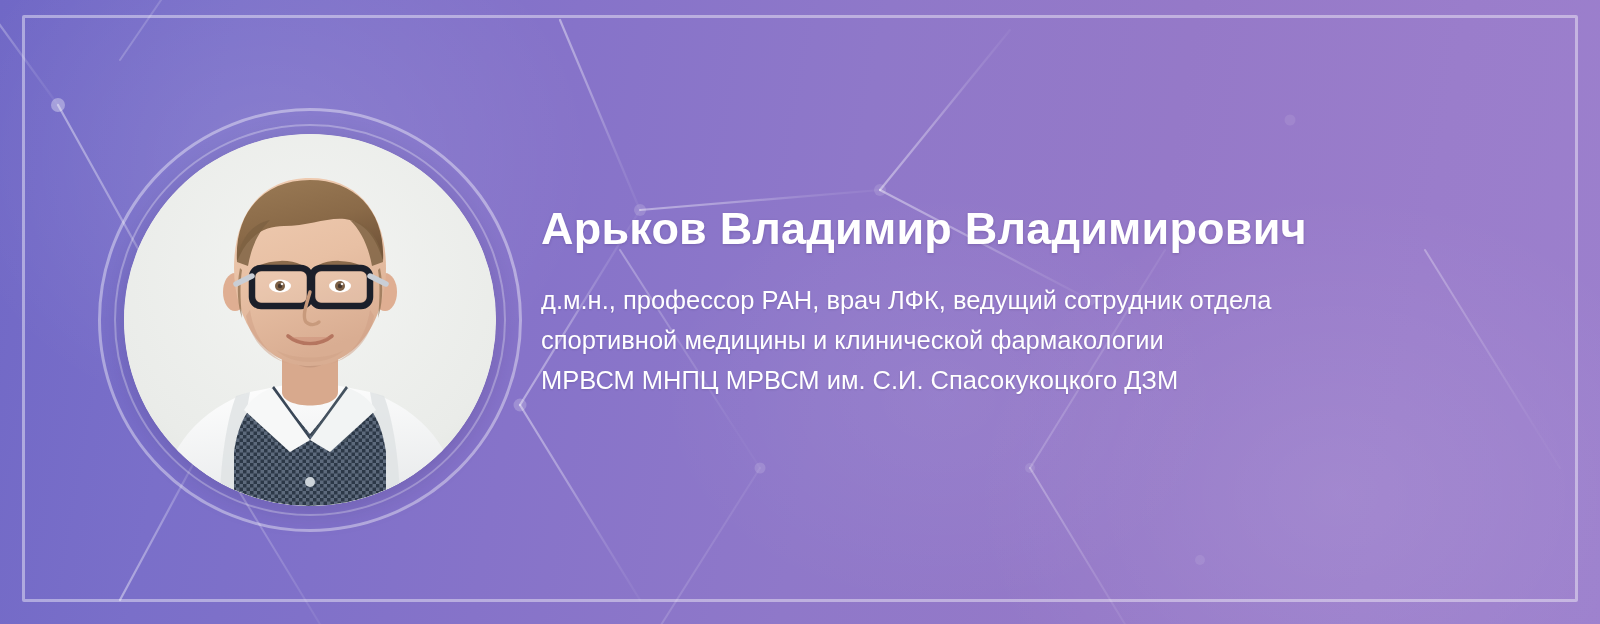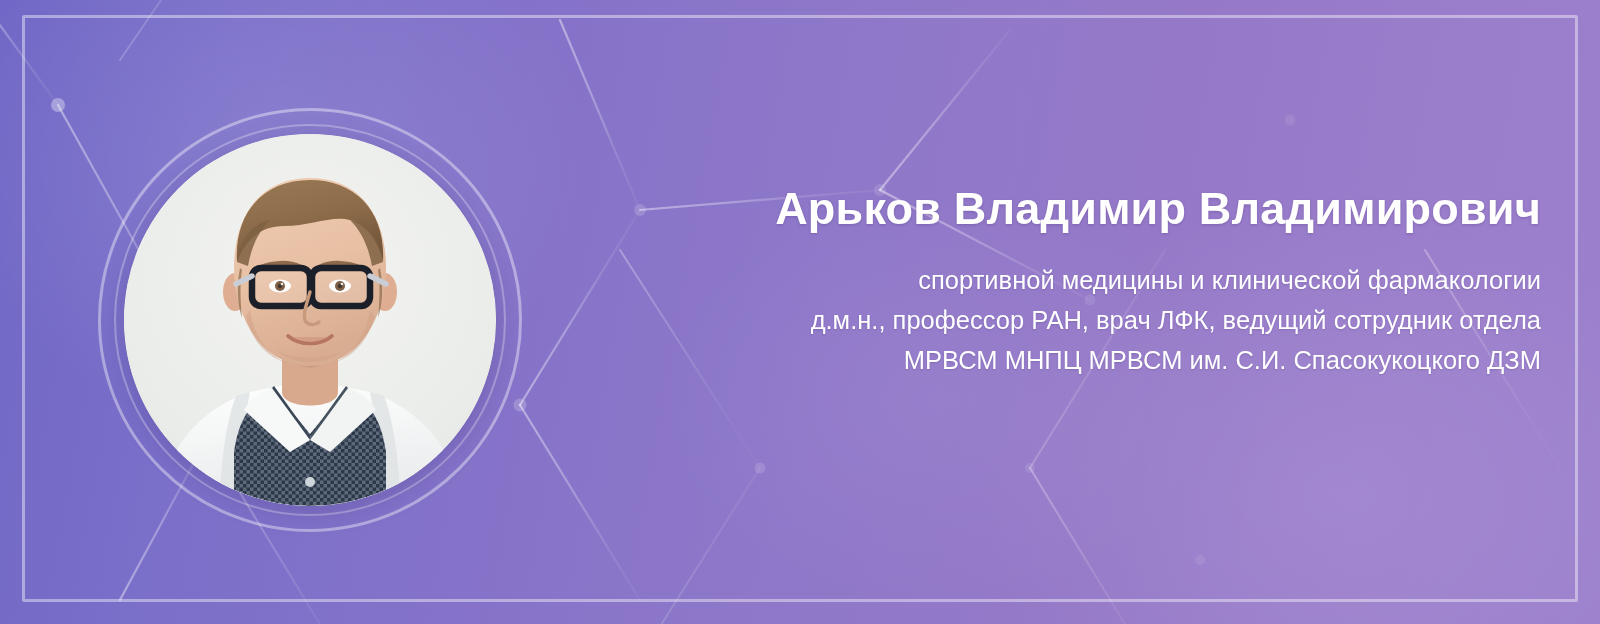--- a/index.html
+++ b/index.html
@@ -98,23 +98,22 @@
     overflow: hidden;
     background: #eceeeb;
     box-shadow: 0 6px 26px rgba(40,25,80,0.18);
   }
   .photo-disc svg { display: block; width: 372px; height: 372px; }
 
   
   .text-col {
     position: absolute;
     left: 541px;
-    top: 184px;
+    top: 204px;
     width: 1000px;
-    text-align: right;
   }
   .person-name {
     color: #ffffff;
     font-size: 45px;
     font-weight: bold;
     letter-spacing: 0.2px;
     line-height: 1.1;
     margin: 0 0 26px 0;
     text-shadow: 0 1px 3px rgba(45,25,85,0.22);
     white-space: nowrap;
@@ -303,19 +302,19 @@
           <path d="M246 176 C242 204 226 224 206 230 C230 224 246 204 250 182 Z" fill="#cfa085" opacity="0.5"></path>
           <path d="M152 216 C168 226 204 226 220 216 C204 232 168 232 152 216 Z" fill="#cc9d82" opacity="0.35"></path>
         </g>
       </svg>
     </div>
   </div>
 
   <div class="text-col">
     <div class="person-name">Арьков Владимир Владимирович</div>
     <div class="credentials">
+      <span class="cred-line">д.м.н., профессор РАН, врач ЛФК, ведущий сотрудник отдела</span>
       <span class="cred-line">спортивной медицины и клинической фармакологии</span>
-      <span class="cred-line">д.м.н., профессор РАН, врач ЛФК, ведущий сотрудник отдела</span>
       <span class="cred-line">МРВСМ МНПЦ МРВСМ им. С.И. Спасокукоцкого ДЗМ</span>
     </div>
   </div>
 
 </div>
 
 </body></html>

